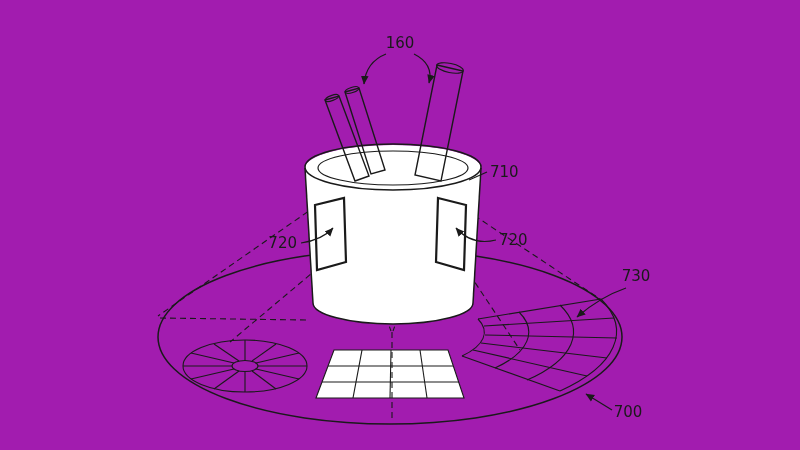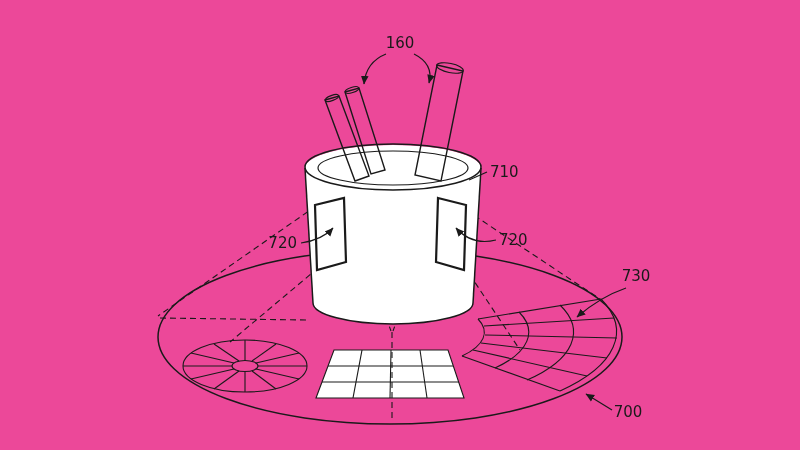--- a/index.html
+++ b/index.html
@@ -4,21 +4,21 @@
 <style>
   html, body {
     margin: 0;
     padding: 0;
     background: #ffffff;
   }
   .figure-canvas {
     position: relative;
     width: 800px;
     height: 450px;
-    background: #ec4899;
+    background: #a21caf;
     overflow: hidden;
     font-family: "DejaVu Sans", "Liberation Sans", sans-serif;
   }
   svg { display: block; }
   .ink-stroke { stroke: #1a1a1a; fill: none; }
   .ref-label {
     font-family: "DejaVu Sans", "Liberation Sans", sans-serif;
     font-size: 15px;
     fill: #1a1a1a;
   }

